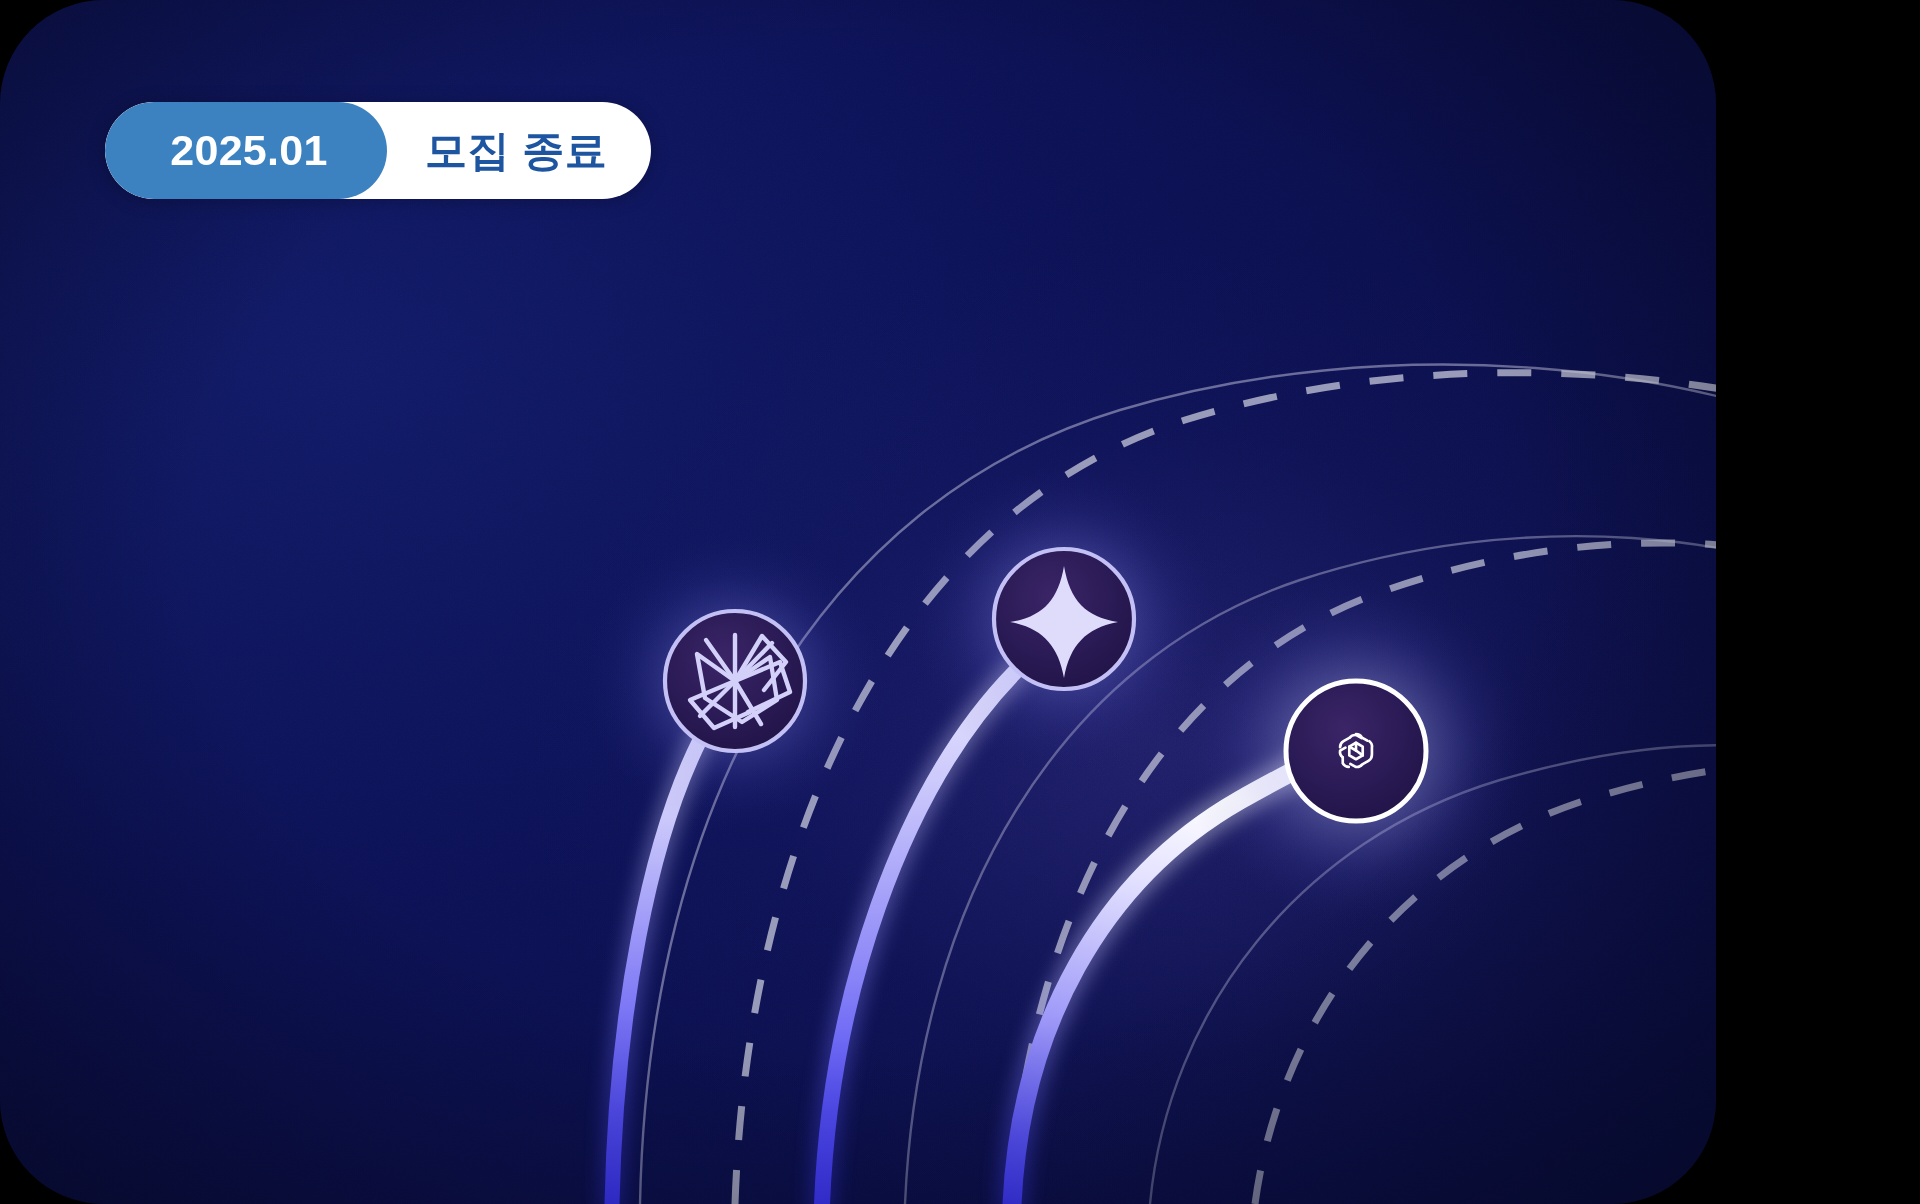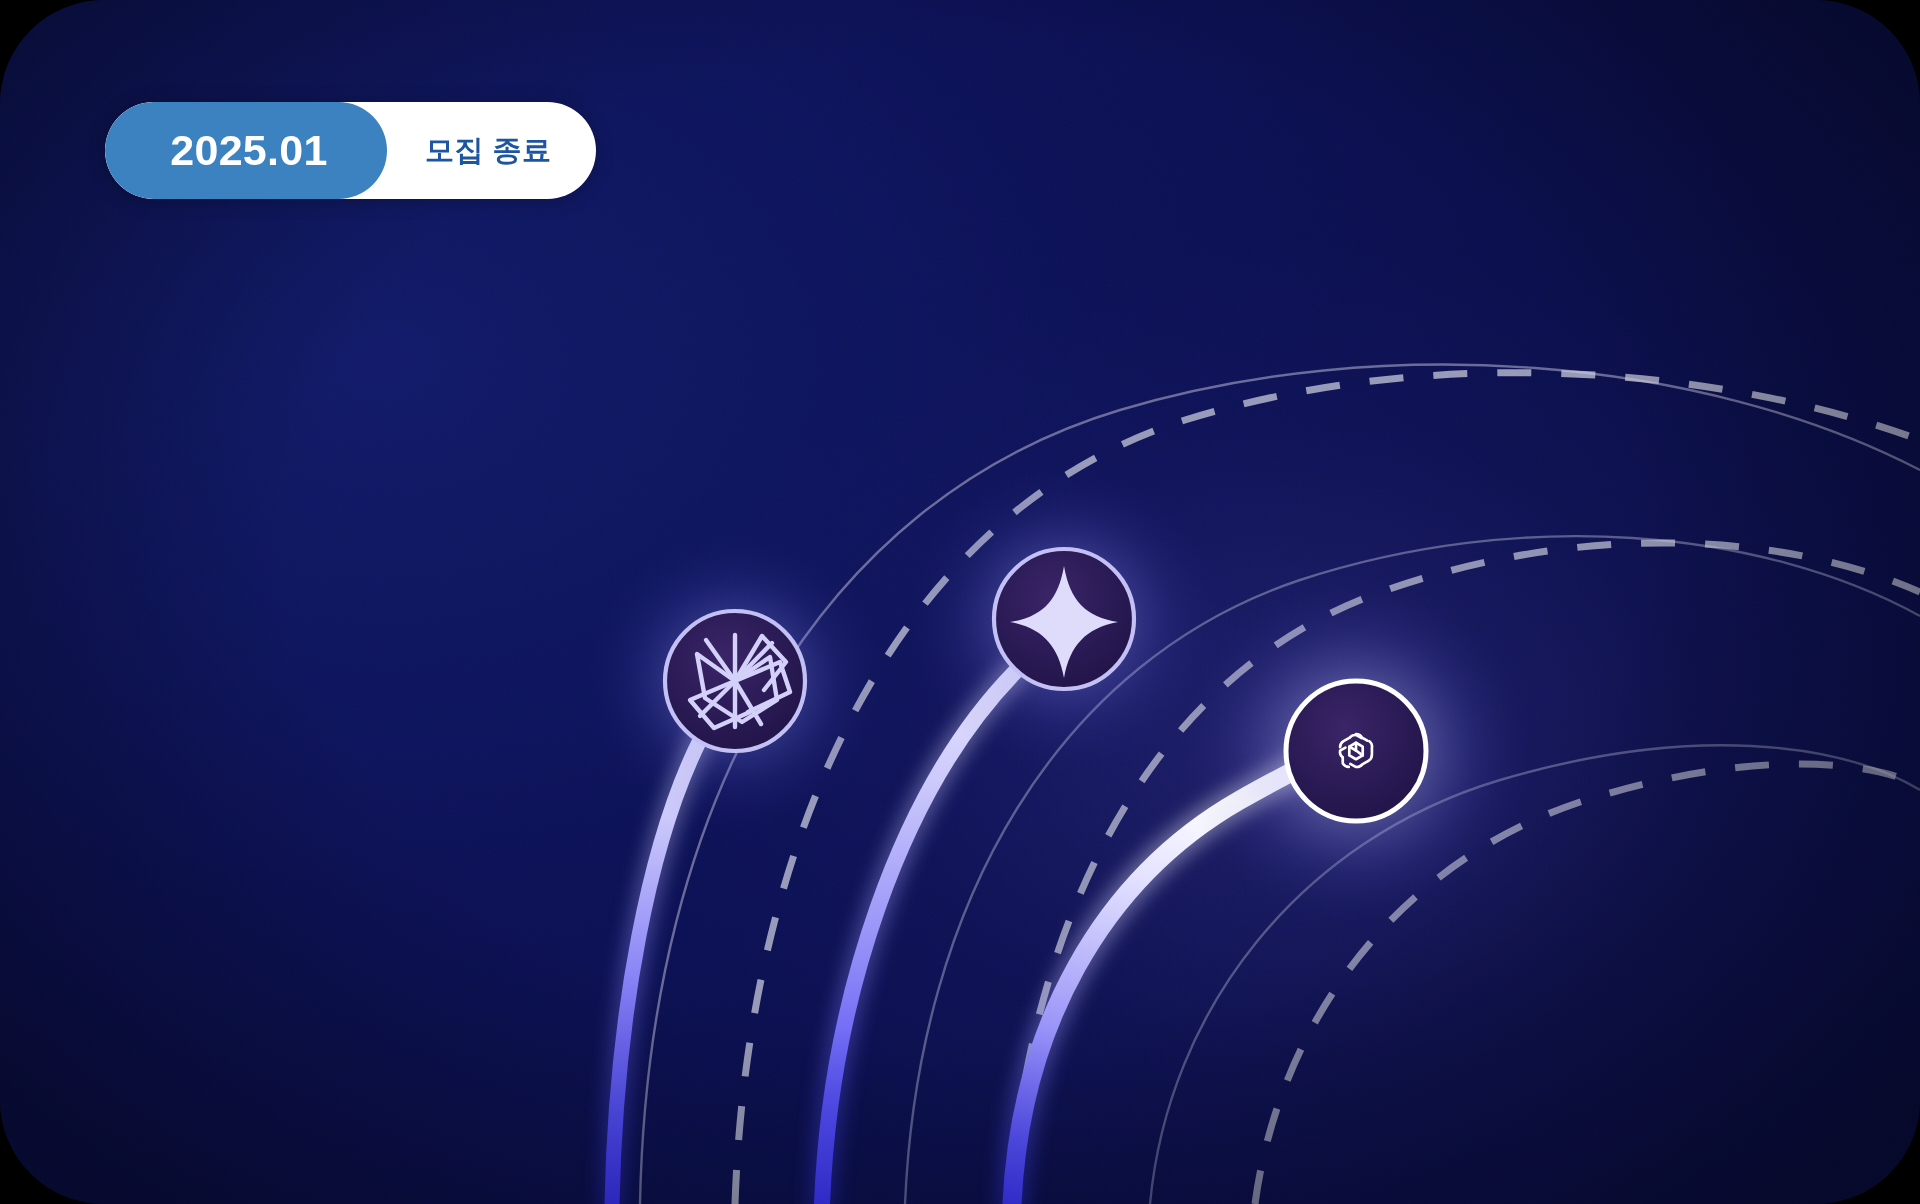--- a/index.html
+++ b/index.html
@@ -10,21 +10,21 @@
     height: 1204px;
     background: #000000;
     overflow: hidden;
     font-family: "Liberation Sans", sans-serif;
   }
 
   
   #card {
     position: absolute;
     left: 0; top: 0;
-    width: 1920px;
+    width: 1716px;
     height: 1204px;
     border-radius: 104px;
     overflow: hidden;
     background:
       radial-gradient(ellipse 900px 700px at 68% 62%, rgba(70,60,150,0.34) 0%, rgba(40,35,110,0.12) 45%, rgba(0,0,0,0) 72%),
       radial-gradient(ellipse 1400px 1000px at 20% 30%, #111a63 0%, #0c1152 55%, #0a0e45 100%),
       linear-gradient(160deg, #0f1660 0%, #0b1050 48%, #080c3e 100%);
   }
 
   
@@ -76,21 +76,21 @@
     font-weight: bold;
     letter-spacing: 0.3px;
     line-height: 1;
   }
   #badge-status {
     display: flex;
     align-items: center;
     justify-content: center;
     padding: 0 44px 0 38px;
     color: #1d55a0;
-    font-size: 29px;
+    font-size: 42px;
     font-weight: bold;
     letter-spacing: 0.5px;
     line-height: 1;
   }
 
   
   #title {
     position: absolute;
     left: 110px;
     top: 269px;

